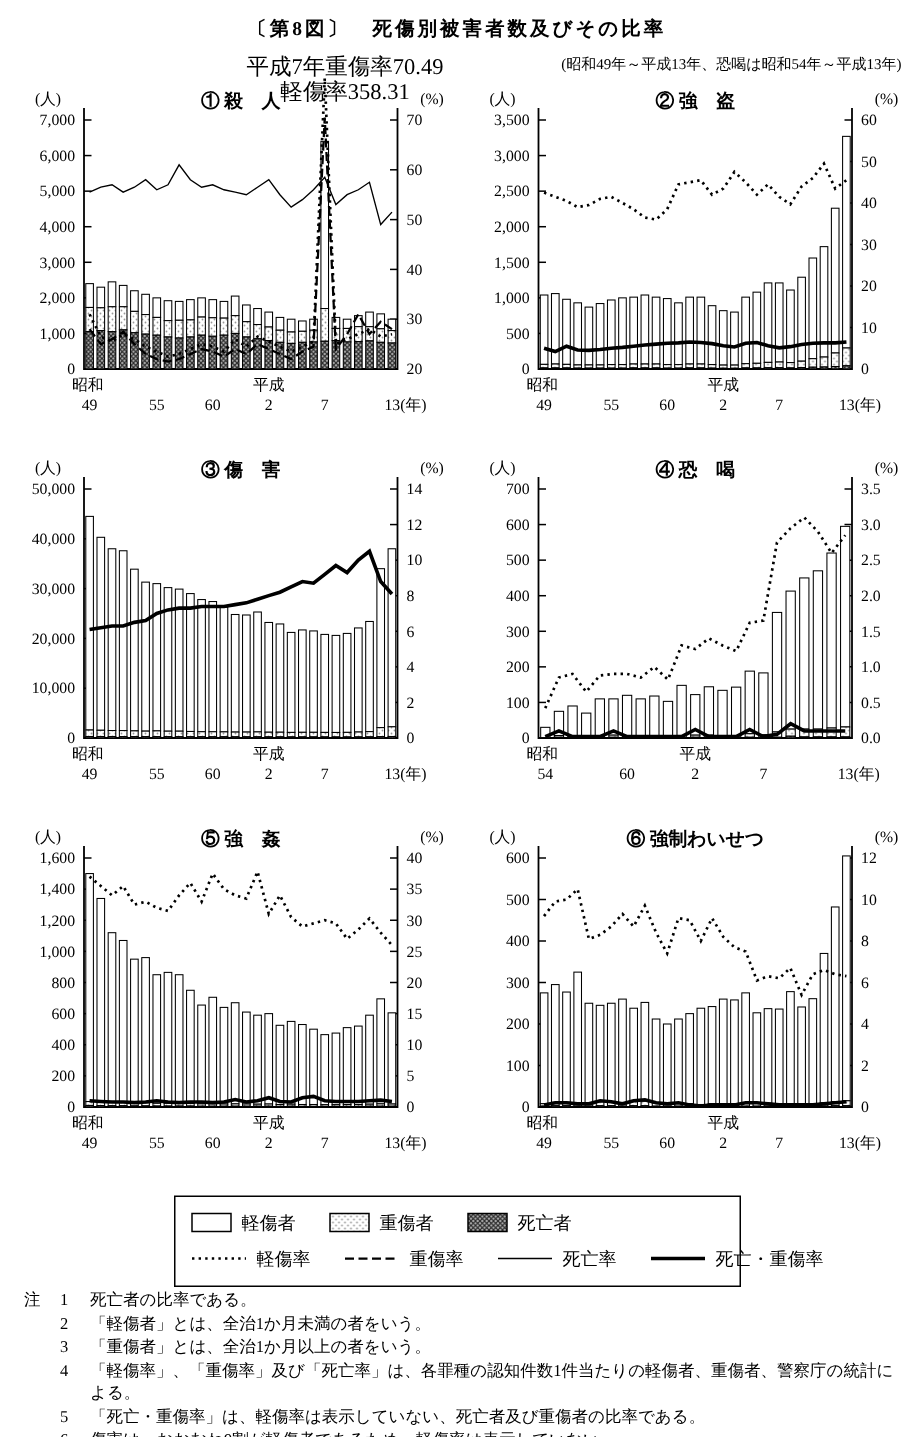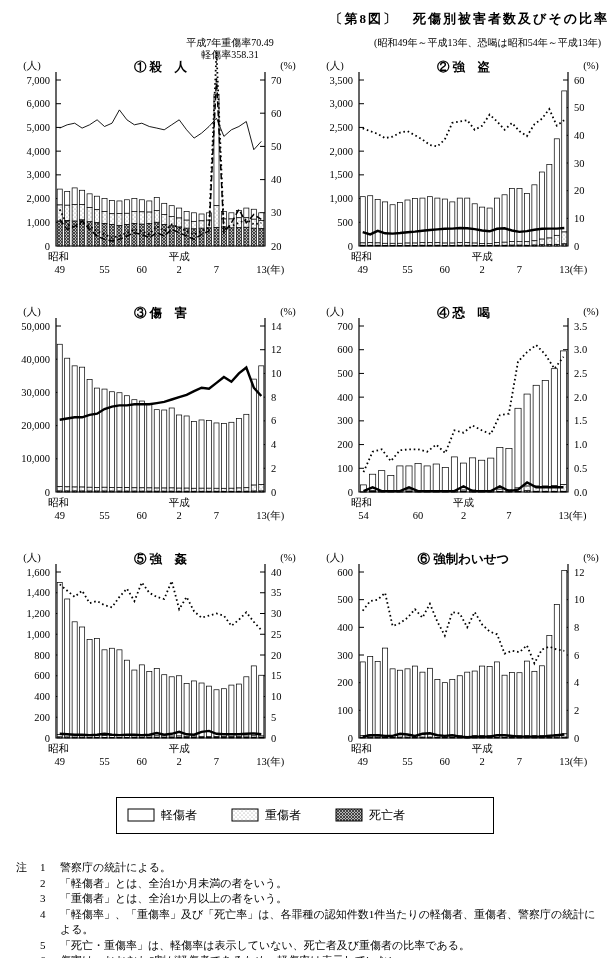--- a/index.html
+++ b/index.html
@@ -1,27 +1,27 @@
 <!DOCTYPE html>
 <html><head>
 <meta charset="utf-8">
 <style>
   html,body{margin:0;padding:0;background:#fff;}
   body{width:609px;height:958px;position:relative;font-family:"Liberation Serif","DejaVu Serif",serif;color:#000;}
-  .page-title{position:absolute;top:10px;left:0;width:609px;text-align:right;font-size:13px;font-weight:bold;letter-spacing:2px;}
+  .page-title{position:absolute;top:10px;left:0;width:609px;text-align:center;font-size:13px;font-weight:bold;letter-spacing:2px;}
   .range-note{position:absolute;top:36px;right:8px;font-size:10px;}
-  .annotation{position:absolute;top:37px;left:140px;width:180px;text-align:center;font-size:10px;line-height:1.15;}
+  .annotation{position:absolute;top:37px;left:140px;width:180px;text-align:center;font-size:15px;line-height:1.15;}
   .charts-grid{position:absolute;top:56px;left:0;width:609px;height:736px;}
   .chart-cell{position:absolute;width:300px;height:243px;}
   #cell-0{left:2px;top:0;}   #cell-1{left:305px;top:0;}
   #cell-2{left:2px;top:246px;} #cell-3{left:305px;top:246px;}
   #cell-4{left:2px;top:492px;} #cell-5{left:305px;top:492px;}
   svg text{font-family:"Liberation Serif","DejaVu Serif",serif;}
   .legend-box{position:absolute;top:797px;left:116px;width:378px;border:1.5px solid #000;padding:5px 10px 6px 10px;box-sizing:border-box;}
-  .legend-row{display:flex;align-items:center;gap:12px;height:24px;}
+  .legend-row{display:flex;align-items:center;gap:0;height:24px;}
   .legend-item{display:flex;align-items:center;margin-right:22px;font-size:12px;white-space:nowrap;}
   .legend-item svg{margin-right:6px;}
   .notes{position:absolute;top:860px;left:16px;width:590px;font-size:11px;line-height:15.5px;}
   .note-line{display:flex;}
   .note-mark{width:24px;flex:none;}
   .note-num{width:20px;flex:none;}
   .note-text{flex:1;}
 </style>
 </head>
 <body>
@@ -903,27 +903,53 @@
               <rect width="4" height="4" fill="#ffffff"></rect>
               <circle cx="1" cy="1" r="0.6" fill="#999"></circle>
               <circle cx="3" cy="3" r="0.6" fill="#999"></circle>
             </pattern>
           </defs>
           <rect x="1" y="1" width="26" height="12" fill="url(#hatch-leg3)" stroke="#000" stroke-width="1"></rect>
         </svg>
         <span>死亡者</span>
       </span>
     </div>
+  <div class="legend-row" id="legend-row-lines">
+      <span class="legend-item">
+        <svg width="38" height="12">
+          <line x1="1" y1="6" x2="37" y2="6" stroke="#000" stroke-dasharray="1.6 2.8" stroke-width="1.8"></line>
+        </svg>
+        <span>軽傷率</span>
+      </span>
+      <span class="legend-item">
+        <svg width="38" height="12">
+          <line x1="1" y1="6" x2="37" y2="6" stroke="#000" stroke-dasharray="6 3" stroke-width="1.5"></line>
+        </svg>
+        <span>重傷率</span>
+      </span>
+      <span class="legend-item">
+        <svg width="38" height="12">
+          <line x1="1" y1="6" x2="37" y2="6" stroke="#000" stroke-width="0.9"></line>
+        </svg>
+        <span>死亡率</span>
+      </span>
+      <span class="legend-item">
+        <svg width="38" height="12">
+          <line x1="1" y1="6" x2="37" y2="6" stroke="#000" stroke-width="2.4"></line>
+        </svg>
+        <span>死亡・重傷率</span>
+      </span>
+    </div>
 </div>
 
 <div class="notes" id="notes">
     <div class="note-line">
       <span class="note-mark">注</span>
       <span class="note-num">1</span>
-      <span class="note-text">警察庁の統計による。</span>
+      <span class="note-text">死亡者の比率である。</span>
     </div>
     <div class="note-line">
       <span class="note-mark"></span>
       <span class="note-num">2</span>
       <span class="note-text">「軽傷者」とは、全治1か月未満の者をいう。</span>
     </div>
     <div class="note-line">
       <span class="note-mark"></span>
       <span class="note-num">3</span>
       <span class="note-text">「重傷者」とは、全治1か月以上の者をいう。</span>

